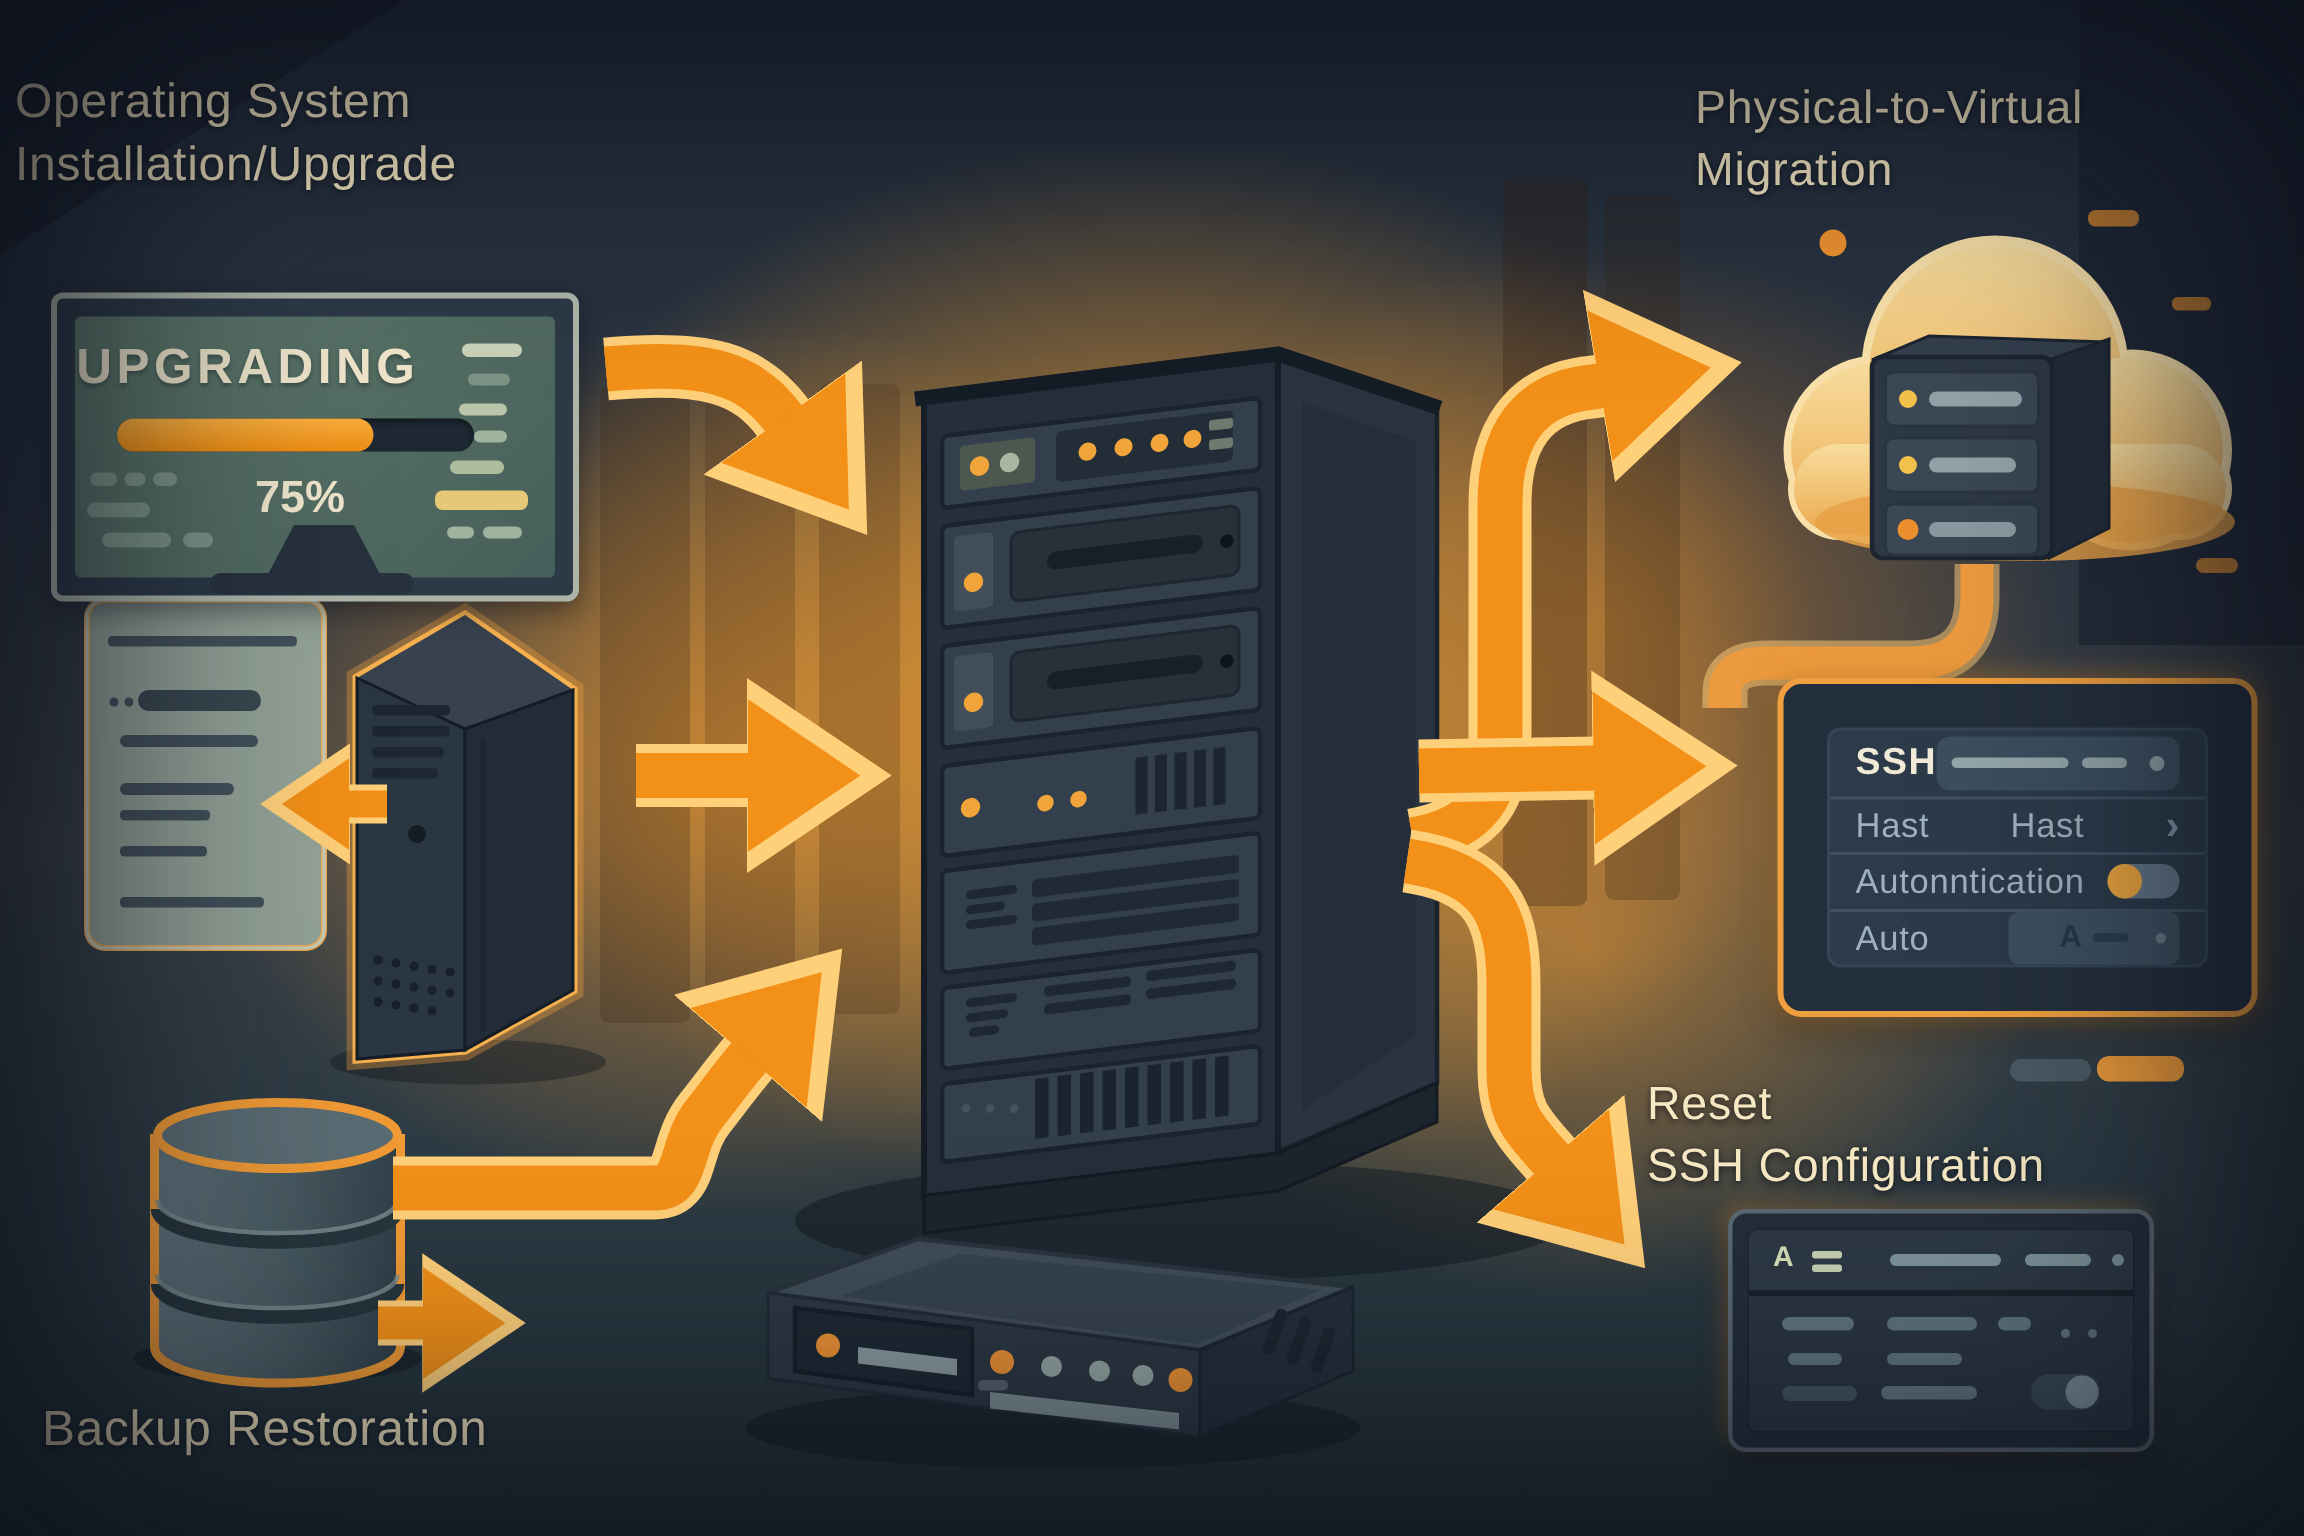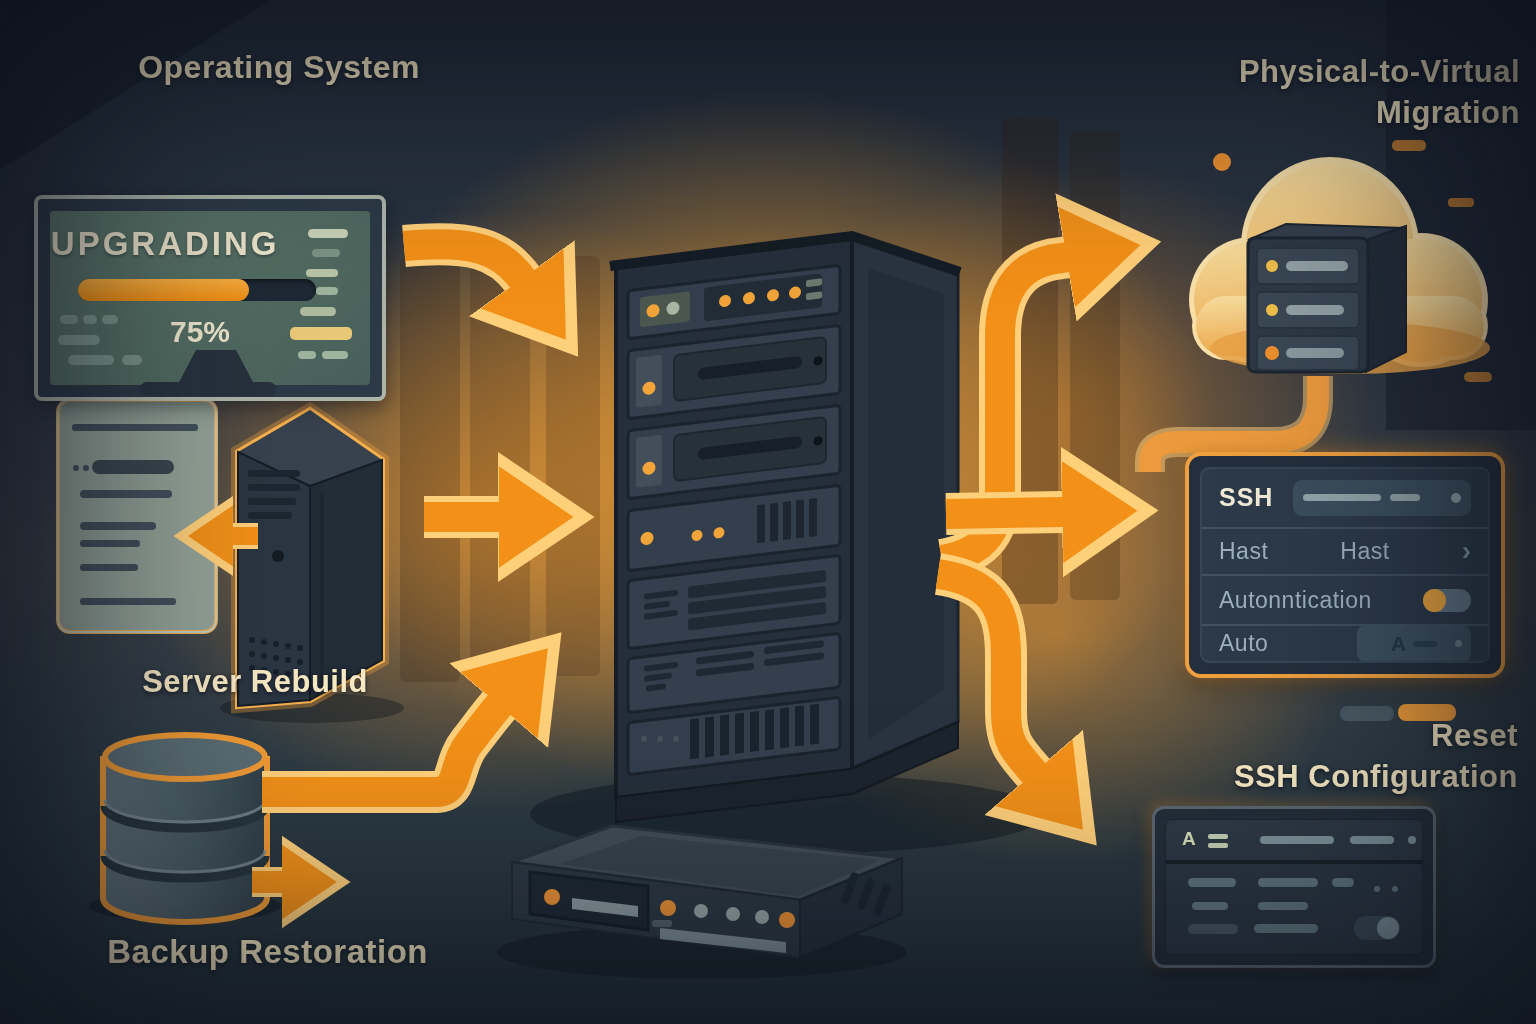--- a/index.html
+++ b/index.html
@@ -6,42 +6,42 @@
   #stage{position:relative;width:1536px;height:1024px;overflow:hidden;
          font-family:"Liberation Sans",sans-serif;
          background:
            radial-gradient(620px 500px at 50% 44%, rgba(240,158,48,.95), rgba(240,158,48,0) 72%),
            radial-gradient(520px 430px at 32% 50%, rgba(234,148,44,.70), rgba(234,148,44,0) 70%),
            radial-gradient(430px 360px at 70% 40%, rgba(214,130,40,.55), rgba(214,130,40,0) 70%),
            radial-gradient(430px 330px at 69% 62%, rgba(236,152,48,.55), rgba(236,152,48,0) 70%),
            linear-gradient(180deg,#232d3a 0%,#2a3441 28%,#3c434a 55%,#2c3a43 76%,#233138 100%);}
   #vignette{position:absolute;inset:0;box-shadow:inset 0 0 220px 60px rgba(10,14,24,.78);pointer-events:none;z-index:9;}
   svg.layer{position:absolute;left:0;top:0;z-index:1;}
-  .lbl{position:absolute;z-index:5;font-weight:700;color:#f6e8c2;text-align:right;
+  .lbl{position:absolute;z-index:5;font-weight:400;color:#f6e8c2;text-align:left;
        text-shadow:0 2px 5px rgba(12,16,26,.65), 0 0 2px rgba(12,16,26,.4);letter-spacing:.5px;line-height:1.32;}
   
   #monitor{position:absolute;left:34px;top:150px;width:344px;height:198px;z-index:4;
            background:#2c3946;border:4px solid #adb5a9;border-radius:8px;box-shadow:0 6px 18px rgba(10,14,22,.45);margin-top:45px;}
   #monitor .screen{position:absolute;left:12px;top:12px;right:12px;bottom:12px;border-radius:4px;overflow:hidden;
            background:linear-gradient(135deg,#5e776b 0%,#526c62 55%,#475f5a 100%);}
   #monitor .status{position:absolute;left:0;top:14px;width:72%;text-align:center;font-weight:700;font-size:33px;
            color:#eee5cb;letter-spacing:3px;text-shadow:0 2px 3px rgba(20,30,30,.4);}
   #monitor .track{position:absolute;left:28px;top:68px;width:238px;height:22px;border-radius:11px;background:#1e2935;
            box-shadow:inset 0 2px 4px rgba(0,0,0,.5);}
   #monitor .fill{position:absolute;left:0;top:0;height:22px;border-radius:11px;
            background:linear-gradient(180deg,#f8ad3e,#ee8d12);}
   #monitor .pct{position:absolute;left:120px;top:104px;font-weight:700;font-size:30px;color:#eee5cb;}
   .decor{position:absolute;border-radius:5px;}
   #stand{position:absolute;left:166px;top:350px;width:100px;height:34px;background:#27323e;z-index:4;
          clip-path:polygon(30% 0,70% 0,88% 100%,12% 100%);}
   #standbase{position:absolute;left:140px;top:382px;width:136px;height:14px;border-radius:7px;background:#27323e;z-index:4;}
   
   #sshPanel{position:absolute;left:1185px;top:452px;width:320px;height:226px;z-index:4;box-sizing:border-box;
             background:#242f3d;border:4px solid #ef9f3e;border-radius:16px;
-            box-shadow:0 0 22px rgba(242,158,52,.5),0 8px 20px rgba(8,12,20,.5);padding:11px;}
+            box-shadow:0 0 22px rgba(242,158,52,.5),0 8px 20px rgba(8,12,20,.5);padding:29px;}
   #sshPanel .inner{width:100%;height:100%;box-sizing:border-box;background:#2c3a49;border:2px solid #41556575;
             border-radius:9px;display:flex;flex-direction:column;}
   .ssh-row{display:flex;align-items:center;padding:0 17px;border-top:2px solid rgba(96,118,136,.4);}
   .ssh-row:first-child{border-top:none;}
   .ssh-title{font-weight:700;font-size:25px;color:#f0ead6;letter-spacing:1px;}
   .ssh-input{margin-left:auto;width:178px;height:36px;border-radius:9px;background:#3c4f5e;border:1px solid #46596а;
             display:flex;align-items:center;gap:9px;padding:0 10px;box-sizing:border-box;}
   .dash{height:7px;border-radius:4px;background:#93a6aa;}
   .dot{border-radius:50%;background:#8da0a6;}
   .ssh-text{font-size:23px;color:#9db0bc;font-weight:400;letter-spacing:.5px;}
@@ -330,29 +330,29 @@
     </g>
     <g>
       <path d="M938,574 C994,582 1006,610 1006,656 L1006,712 C1006,744 1016,752 1035,774" stroke="#ffd07a" stroke-width="42" marker-end="url(#mL)"></path>
       <path d="M938,574 C994,582 1006,610 1006,656 L1006,712 C1006,744 1016,752 1035,774" stroke="#f29018" stroke-width="30" marker-end="url(#mD)"></path>
     </g>
   </g>
 </svg>
 
 <div class="lbl" style="left:10px;top:46px;width:410px;font-size:32px;">
   <div>Operating System</div>
+  <div>Installation/Upgrade</div>
 </div>
 
 
 <div class="lbl" style="left:1130px;top:52px;width:390px;font-size:31px;">
   <div>Physical-to-Virtual</div>
   <div>Migration</div>
 </div>
 
-<div class="lbl" style="left:58px;top:662px;width:310px;font-size:31px;">Server Rebuild</div>
 
 <div class="lbl" style="left:28px;top:930px;width:400px;font-size:33px;">Backup Restoration</div>
 
 <div class="lbl" style="left:1098px;top:716px;width:420px;font-size:31px;">
   <div>Reset</div>
   <div>SSH Configuration</div>
 </div>
 
 <div id="monitor">
   <div class="screen">

